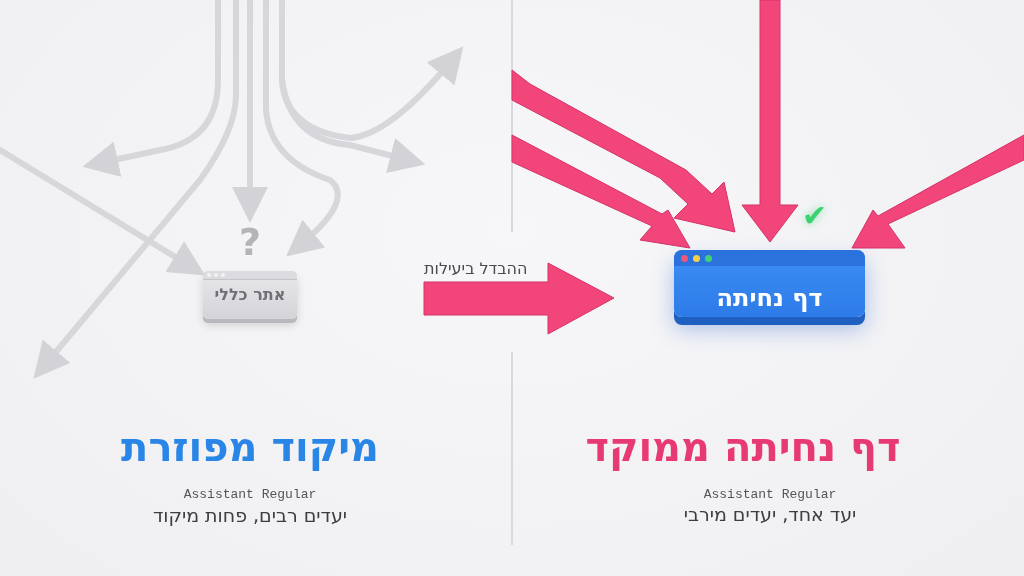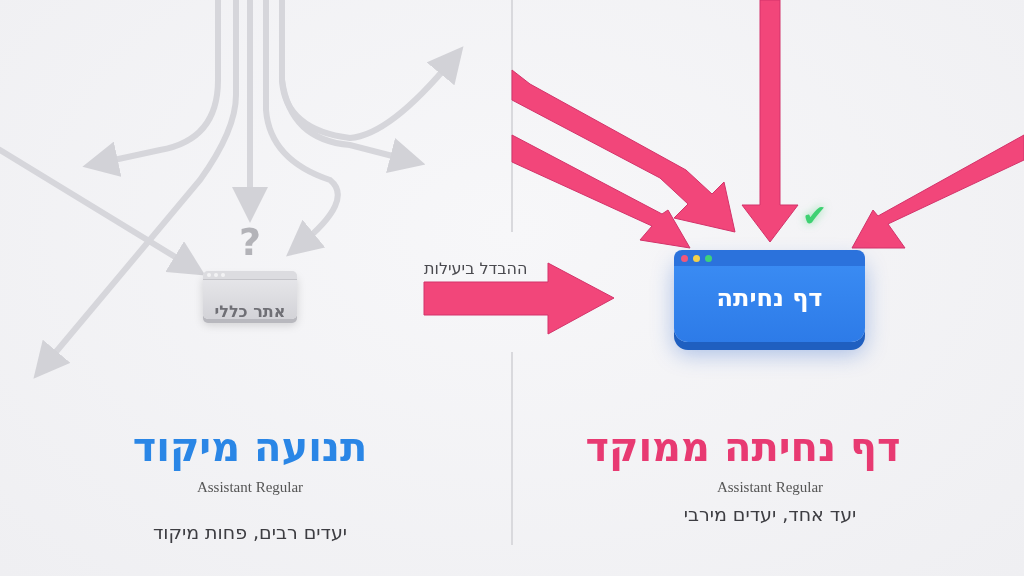--- a/index.html
+++ b/index.html
@@ -13,38 +13,38 @@
   .gray-box {
     position:absolute; left:203px; top:271px; width:94px; height:48px;
     border-radius:5px;
     background: linear-gradient(#e9e9ec, #d3d3d8);
     box-shadow: 0 4px 0 #b8b8be, 0 6px 10px rgba(0,0,0,0.15);
   }
   .gray-box .bar { height:9px; border-bottom:1px solid #c4c4c9; border-radius:5px 5px 0 0;
     background:#dcdce0; display:flex; gap:3px; padding:2px 4px; box-sizing:border-box; }
   .gray-box .bar span { width:4px; height:4px; border-radius:50%; background:#f2f2f4; }
   .gray-box .label { text-align:center; font-weight:bold; font-size:16px; color:#6f6f75;
-    margin-top:22px; direction:rtl; }
+    margin-top:5px; direction:rtl; }
   .qmark { position:absolute; left:233px; top:220px; width:34px; text-align:center;
     font-size:38px; font-weight:bold; color:#b3b3b8; line-height:44px; }
   .blue-box {
-    position:absolute; left:674px; top:250px; width:191px; height:92px;
-    border-radius:14px;
+    position:absolute; left:674px; top:250px; width:191px; height:67px;
+    border-radius:8px;
     background: linear-gradient(#3c8ef5, #2d7be8);
     box-shadow: 0 8px 0 #1f5fc0, 0 12px 22px rgba(30,90,200,0.35);
   }
   .blue-box .bar { height:16px; background:#2b72dc; border-radius:8px 8px 0 0;
     display:flex; gap:5px; padding:5px 7px; box-sizing:border-box; }
   .blue-box .dot { width:7px; height:7px; border-radius:50%; }
   .blue-box .label { text-align:center; color:#fff; font-weight:bold; font-size:24px;
     margin-top:18px; direction:rtl; }
   .arrow-label { position:absolute; left:424px; top:259px; width:120px; font-size:16px;
     color:#4a4a4f; direction:rtl; text-align:left; }
   .title { position:absolute; font-weight:bold; font-size:40px; direction:rtl; text-align:center; }
-  .sub1 { position:absolute; font-size:15px; color:#555; text-align:center; font-family:Liberation Serif, serif; }
+  .sub1 { position:absolute; font-size:13px; color:#555; text-align:center; font-family:Liberation Mono, monospace;margin-top:8px; }
   .sub2 { position:absolute; font-size:19px; color:#3d3d42; direction:rtl; text-align:center; }
 </style>
 </head>
 <body>
 
 <div class="divider" style="top:0;height:232px"></div>
 <div class="divider" style="top:352px;height:193px"></div>
 
 <svg class="layer" viewBox="0 0 1024 576">
   <defs>
@@ -94,19 +94,19 @@
 
 <div class="blue-box">
   <div class="bar">
     <span class="dot" style="background:#f0577a"></span>
     <span class="dot" style="background:#f2d04a"></span>
     <span class="dot" style="background:#3fd17a"></span>
   </div>
   <div class="label">דף נחיתה</div>
 </div>
 
-<div class="title" style="left:90px;top:424px;width:320px;color:#2a86e6">תנועה מיקוד</div>
+<div class="title" style="left:90px;top:424px;width:320px;color:#2a86e6">מיקוד מפוזרת</div>
 <div class="sub1" style="left:150px;top:479px;width:200px">Assistant Regular</div>
-<div class="sub2" style="left:120px;top:521px;width:260px">יעדים רבים, פחות מיקוד</div>
+<div class="sub2" style="left:120px;top:504px;width:260px">יעדים רבים, פחות מיקוד</div>
 
 <div class="title" style="left:563px;top:424px;width:360px;color:#e83a72">דף נחיתה ממוקד</div>
 <div class="sub1" style="left:670px;top:479px;width:200px">Assistant Regular</div>
 <div class="sub2" style="left:630px;top:503px;width:280px">יעד אחד, יעדים מירבי</div>
 
 </body></html>

